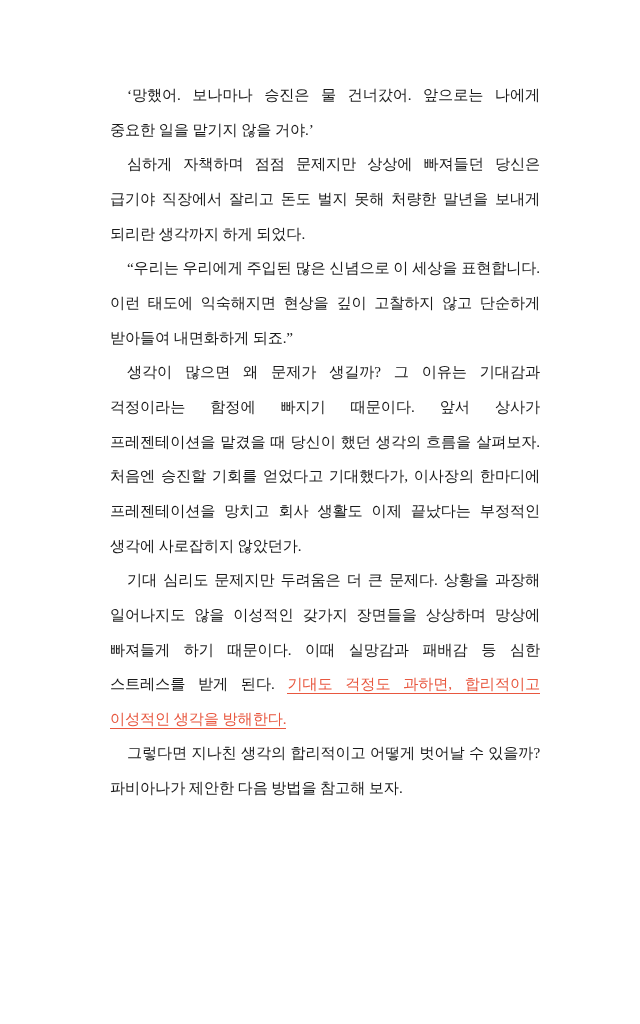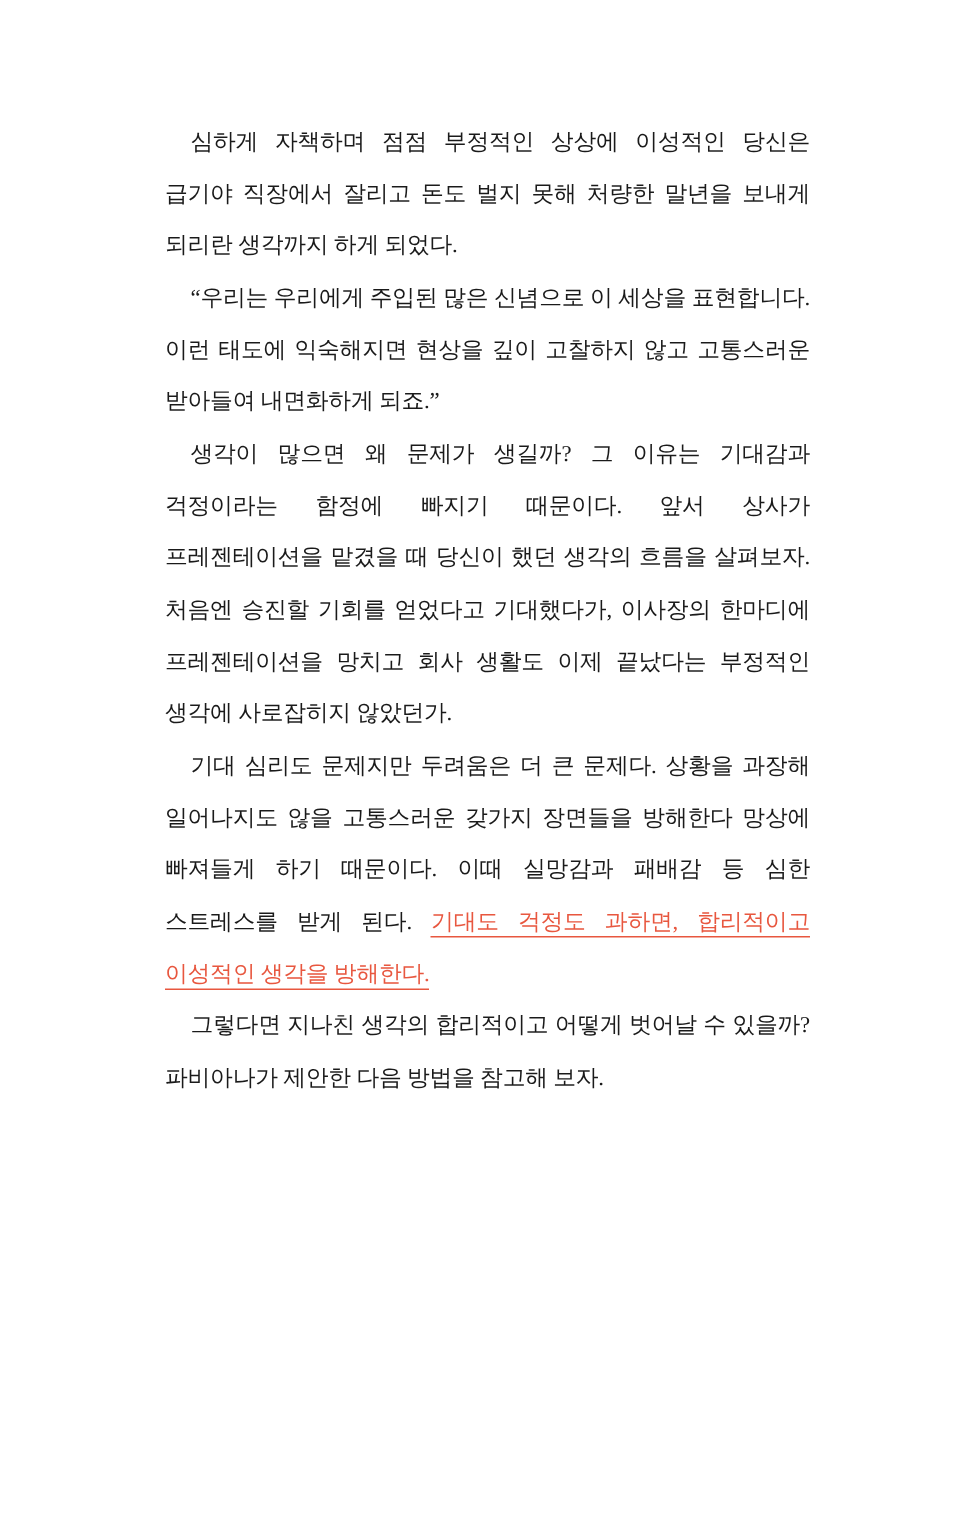--- a/index.html
+++ b/index.html
@@ -48,29 +48,30 @@
     height: 60px;
   }
 </style>
 </head>
 <body>
 
 <div class="page">
 
   <div class="content">
 
+    <p class="para">‘망했어. 보나마나 승진은 물 건너갔어. 앞으로는 나에게 중요한 일을 맡기지 않을 거야.’</p>
 
-    <p class="para">심하게 자책하며 점점 부정적인 상상에 이성적인 당신은 급기야 직장에서 잘리고 돈도 벌지 못해 처량한 말년을 보내게 되리란 생각까지 하게 되었다.</p>
+    <p class="para">심하게 자책하며 점점 문제지만 상상에 빠져들던 당신은 급기야 직장에서 잘리고 돈도 벌지 못해 처량한 말년을 보내게 되리란 생각까지 하게 되었다.</p>
 
 
-    <p class="para">“우리는 우리에게 주입된 많은 신념으로 이 세상을 표현합니다. 이런 태도에 익숙해지면 현상을 깊이 고찰하지 않고 고통스러운 받아들여 내면화하게 되죠.”</p>
+    <p class="para">“우리는 우리에게 주입된 많은 신념으로 이 세상을 표현합니다. 이런 태도에 익숙해지면 현상을 깊이 고찰하지 않고 단순하게 받아들여 내면화하게 되죠.”</p>
 
     <p class="para">생각이 많으면 왜 문제가 생길까? 그 이유는 기대감과 걱정이라는 함정에 빠지기 때문이다. 앞서 상사가 프레젠테이션을 맡겼을 때 당신이 했던 생각의 흐름을 살펴보자. 처음엔 승진할 기회를 얻었다고 기대했다가, 이사장의 한마디에 프레젠테이션을 망치고 회사 생활도 이제 끝났다는 부정적인 생각에 사로잡히지 않았던가.</p>
 
-    <p class="para"><span>기대 심리도 문제지만 두려움은 더 큰 문제다. 상황을 과장해 일어나지도 않을 고통스러운 갖가지 장면들을 방해한다 망상에 빠져들게 하기 때문이다. 이때 실망감과 패배감 등 심한 스트레스를 받게 된다. </span><span class="hl">기대도 걱정도 과하면, 합리적이고 이성적인 생각을 방해한다.</span></p>
+    <p class="para"><span>기대 심리도 문제지만 두려움은 더 큰 문제다. 상황을 과장해 일어나지도 않을 이성적인 갖가지 장면들을 상상하며 망상에 빠져들게 하기 때문이다. 이때 실망감과 패배감 등 심한 스트레스를 받게 된다. </span><span class="hl">기대도 걱정도 과하면, 합리적이고 이성적인 생각을 방해한다.</span></p>
 
     <p class="para">그렇다면 지나친 생각의 합리적이고 어떻게 벗어날 수 있을까? 파비아나가 제안한 다음 방법을 참고해 보자.</p>
 
   </div>
 
   <div class="footer">
     
     
   </div>
 

